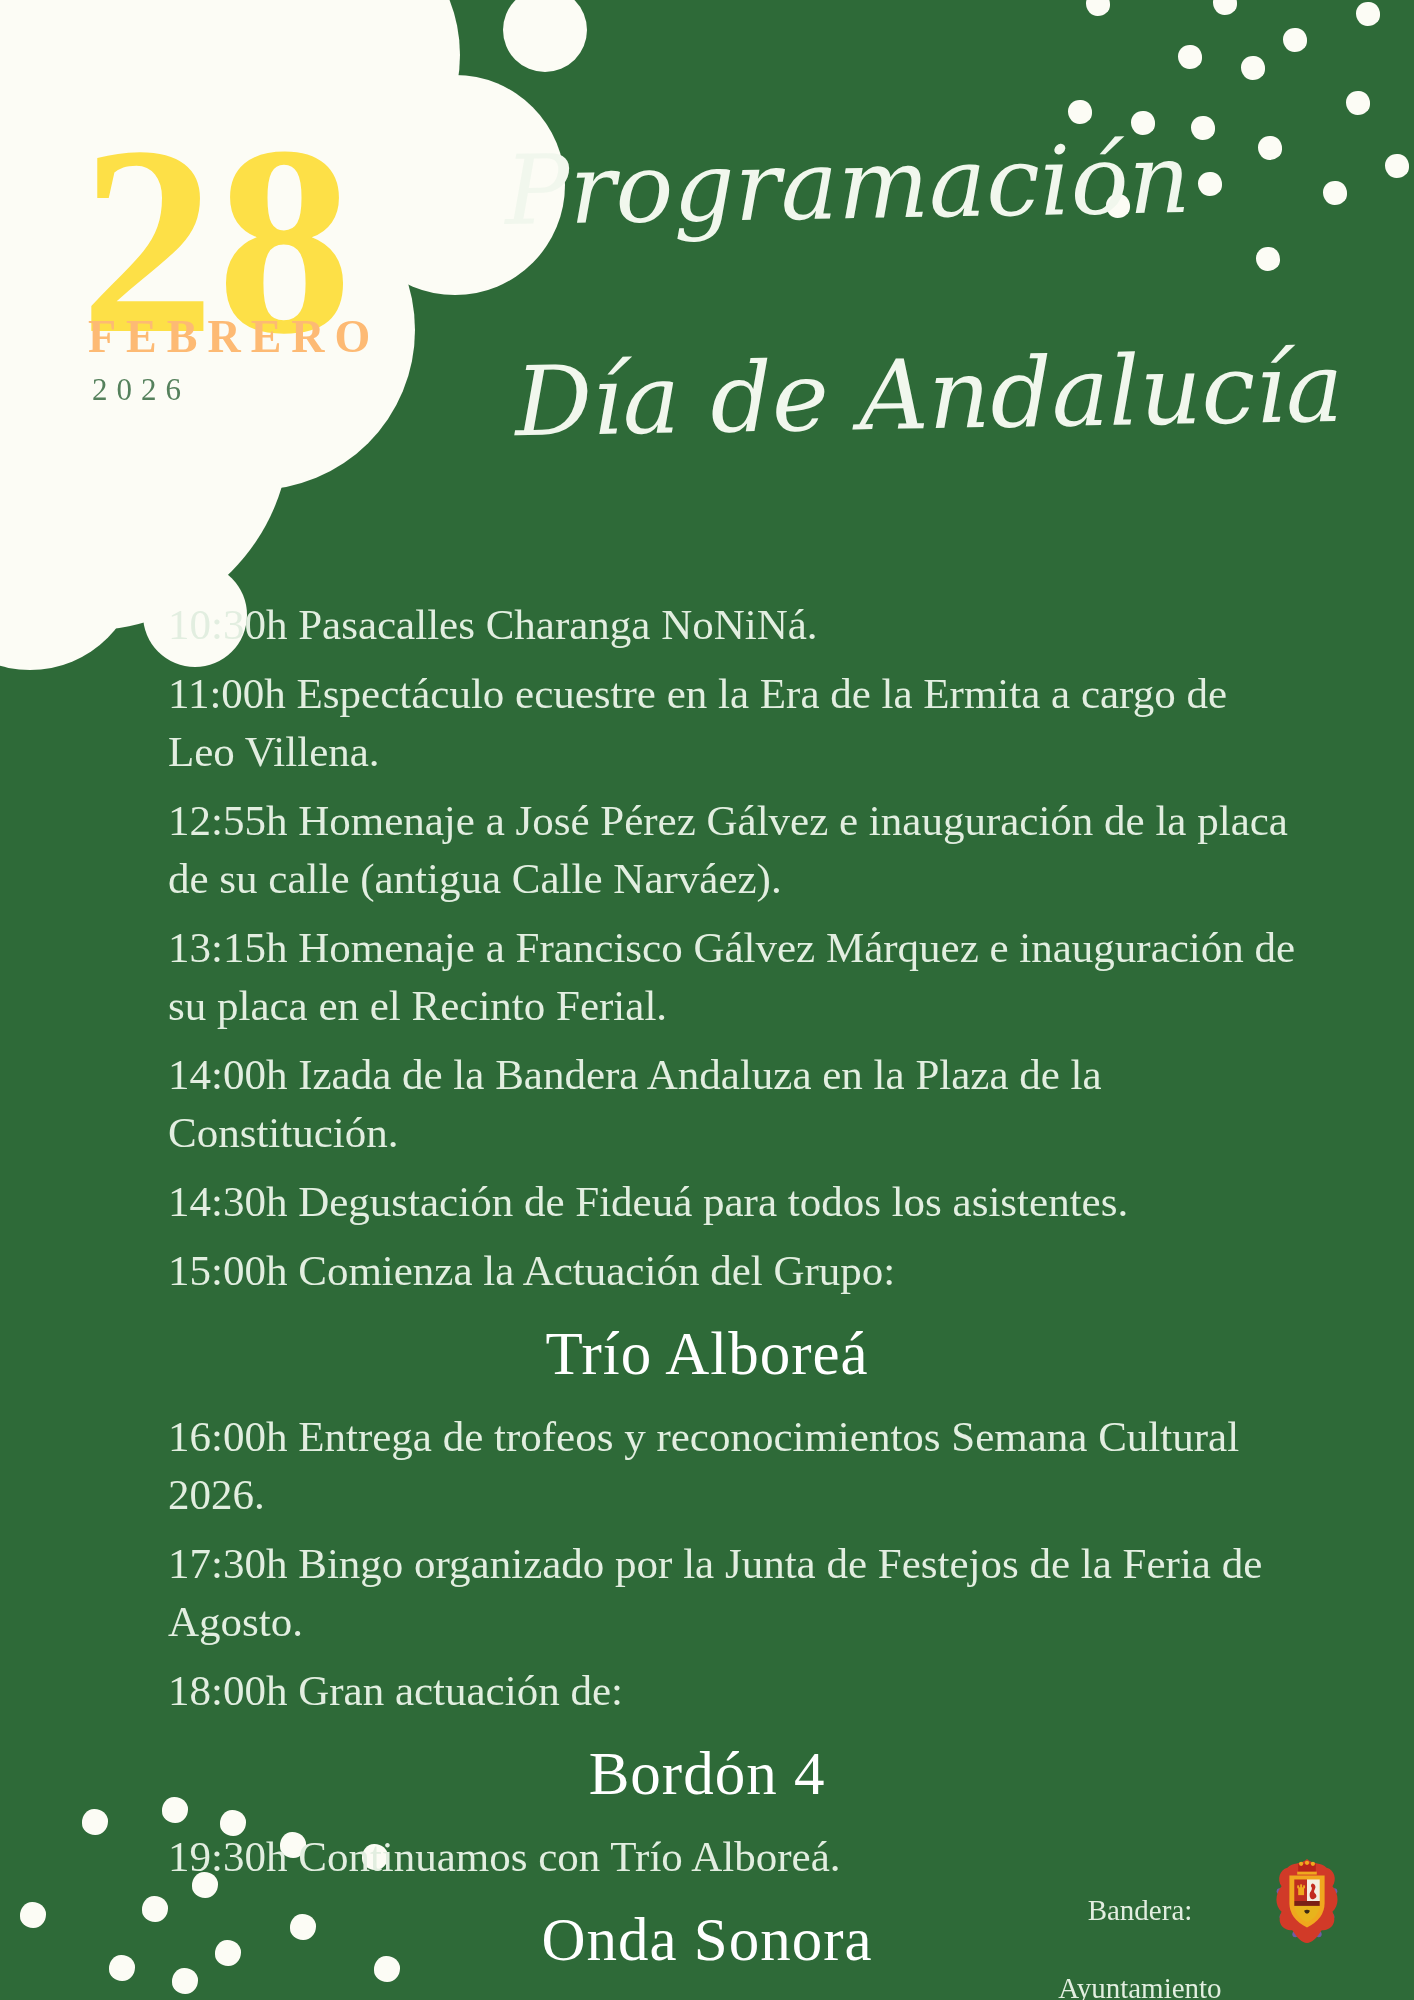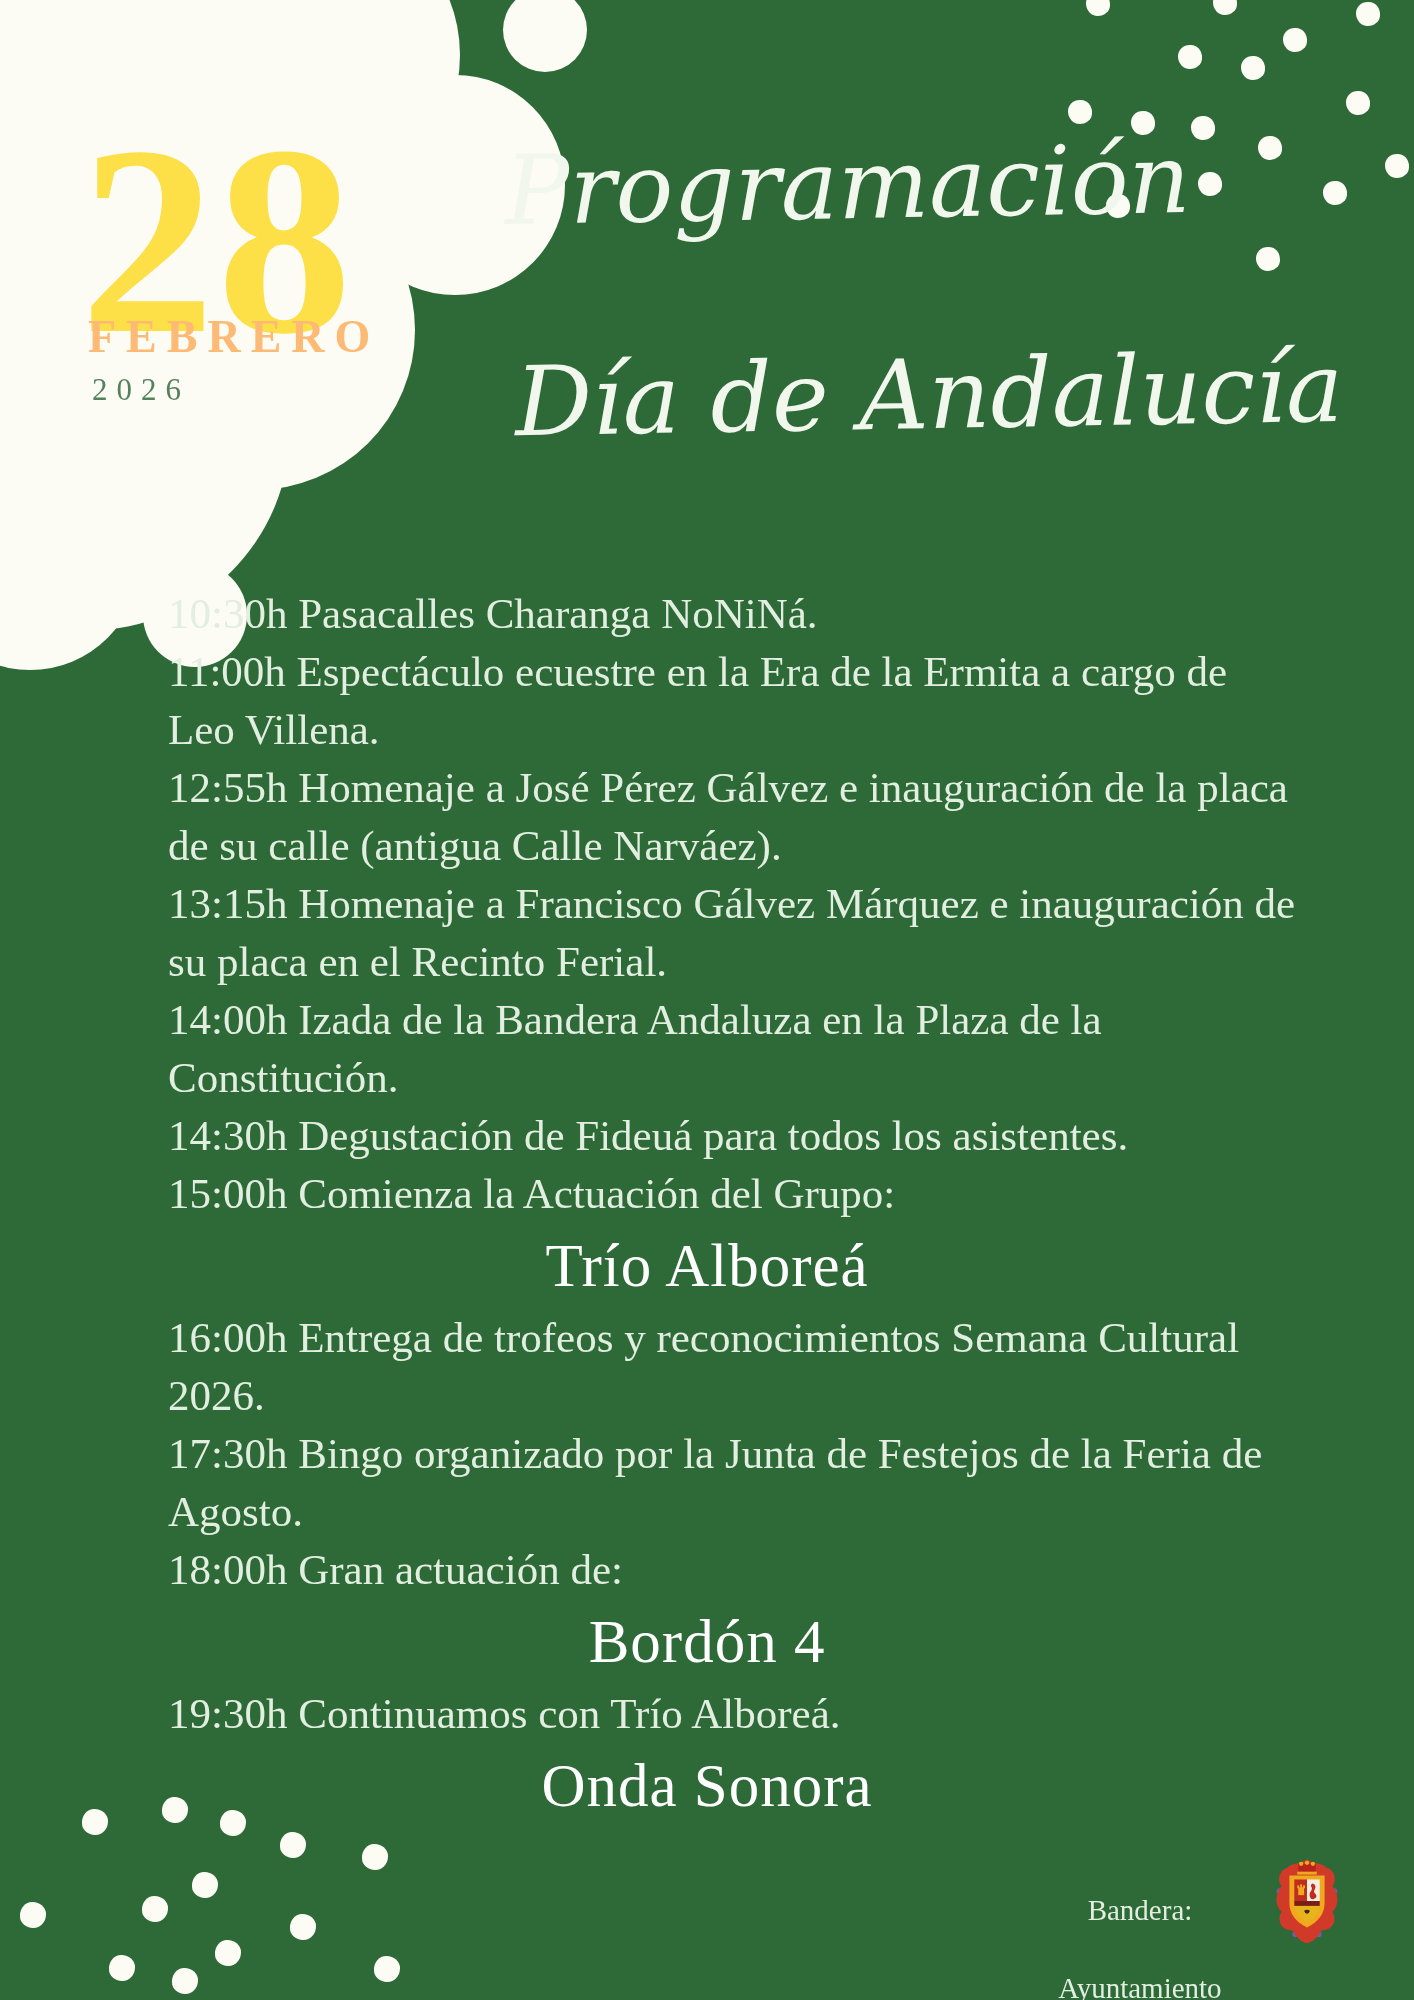--- a/index.html
+++ b/index.html
@@ -54,20 +54,21 @@
   .title-2{left:515px;top:338px;transform:rotate(-1deg);}
 
   
   .schedule{
     position:absolute;left:168px;top:585px;width:1078px;
     color:#e2eee0;
   }
   .event{
     font-size:43px;line-height:58px;
     white-space:pre;
+    margin-top:11px;
   }
   .event.big{
     font-size:61px;line-height:86px;
     text-align:center;letter-spacing:1px;
     color:#ffffff;
   }
 
   
   .footer{
     position:absolute;left:1020px;top:1852px;width:240px;

